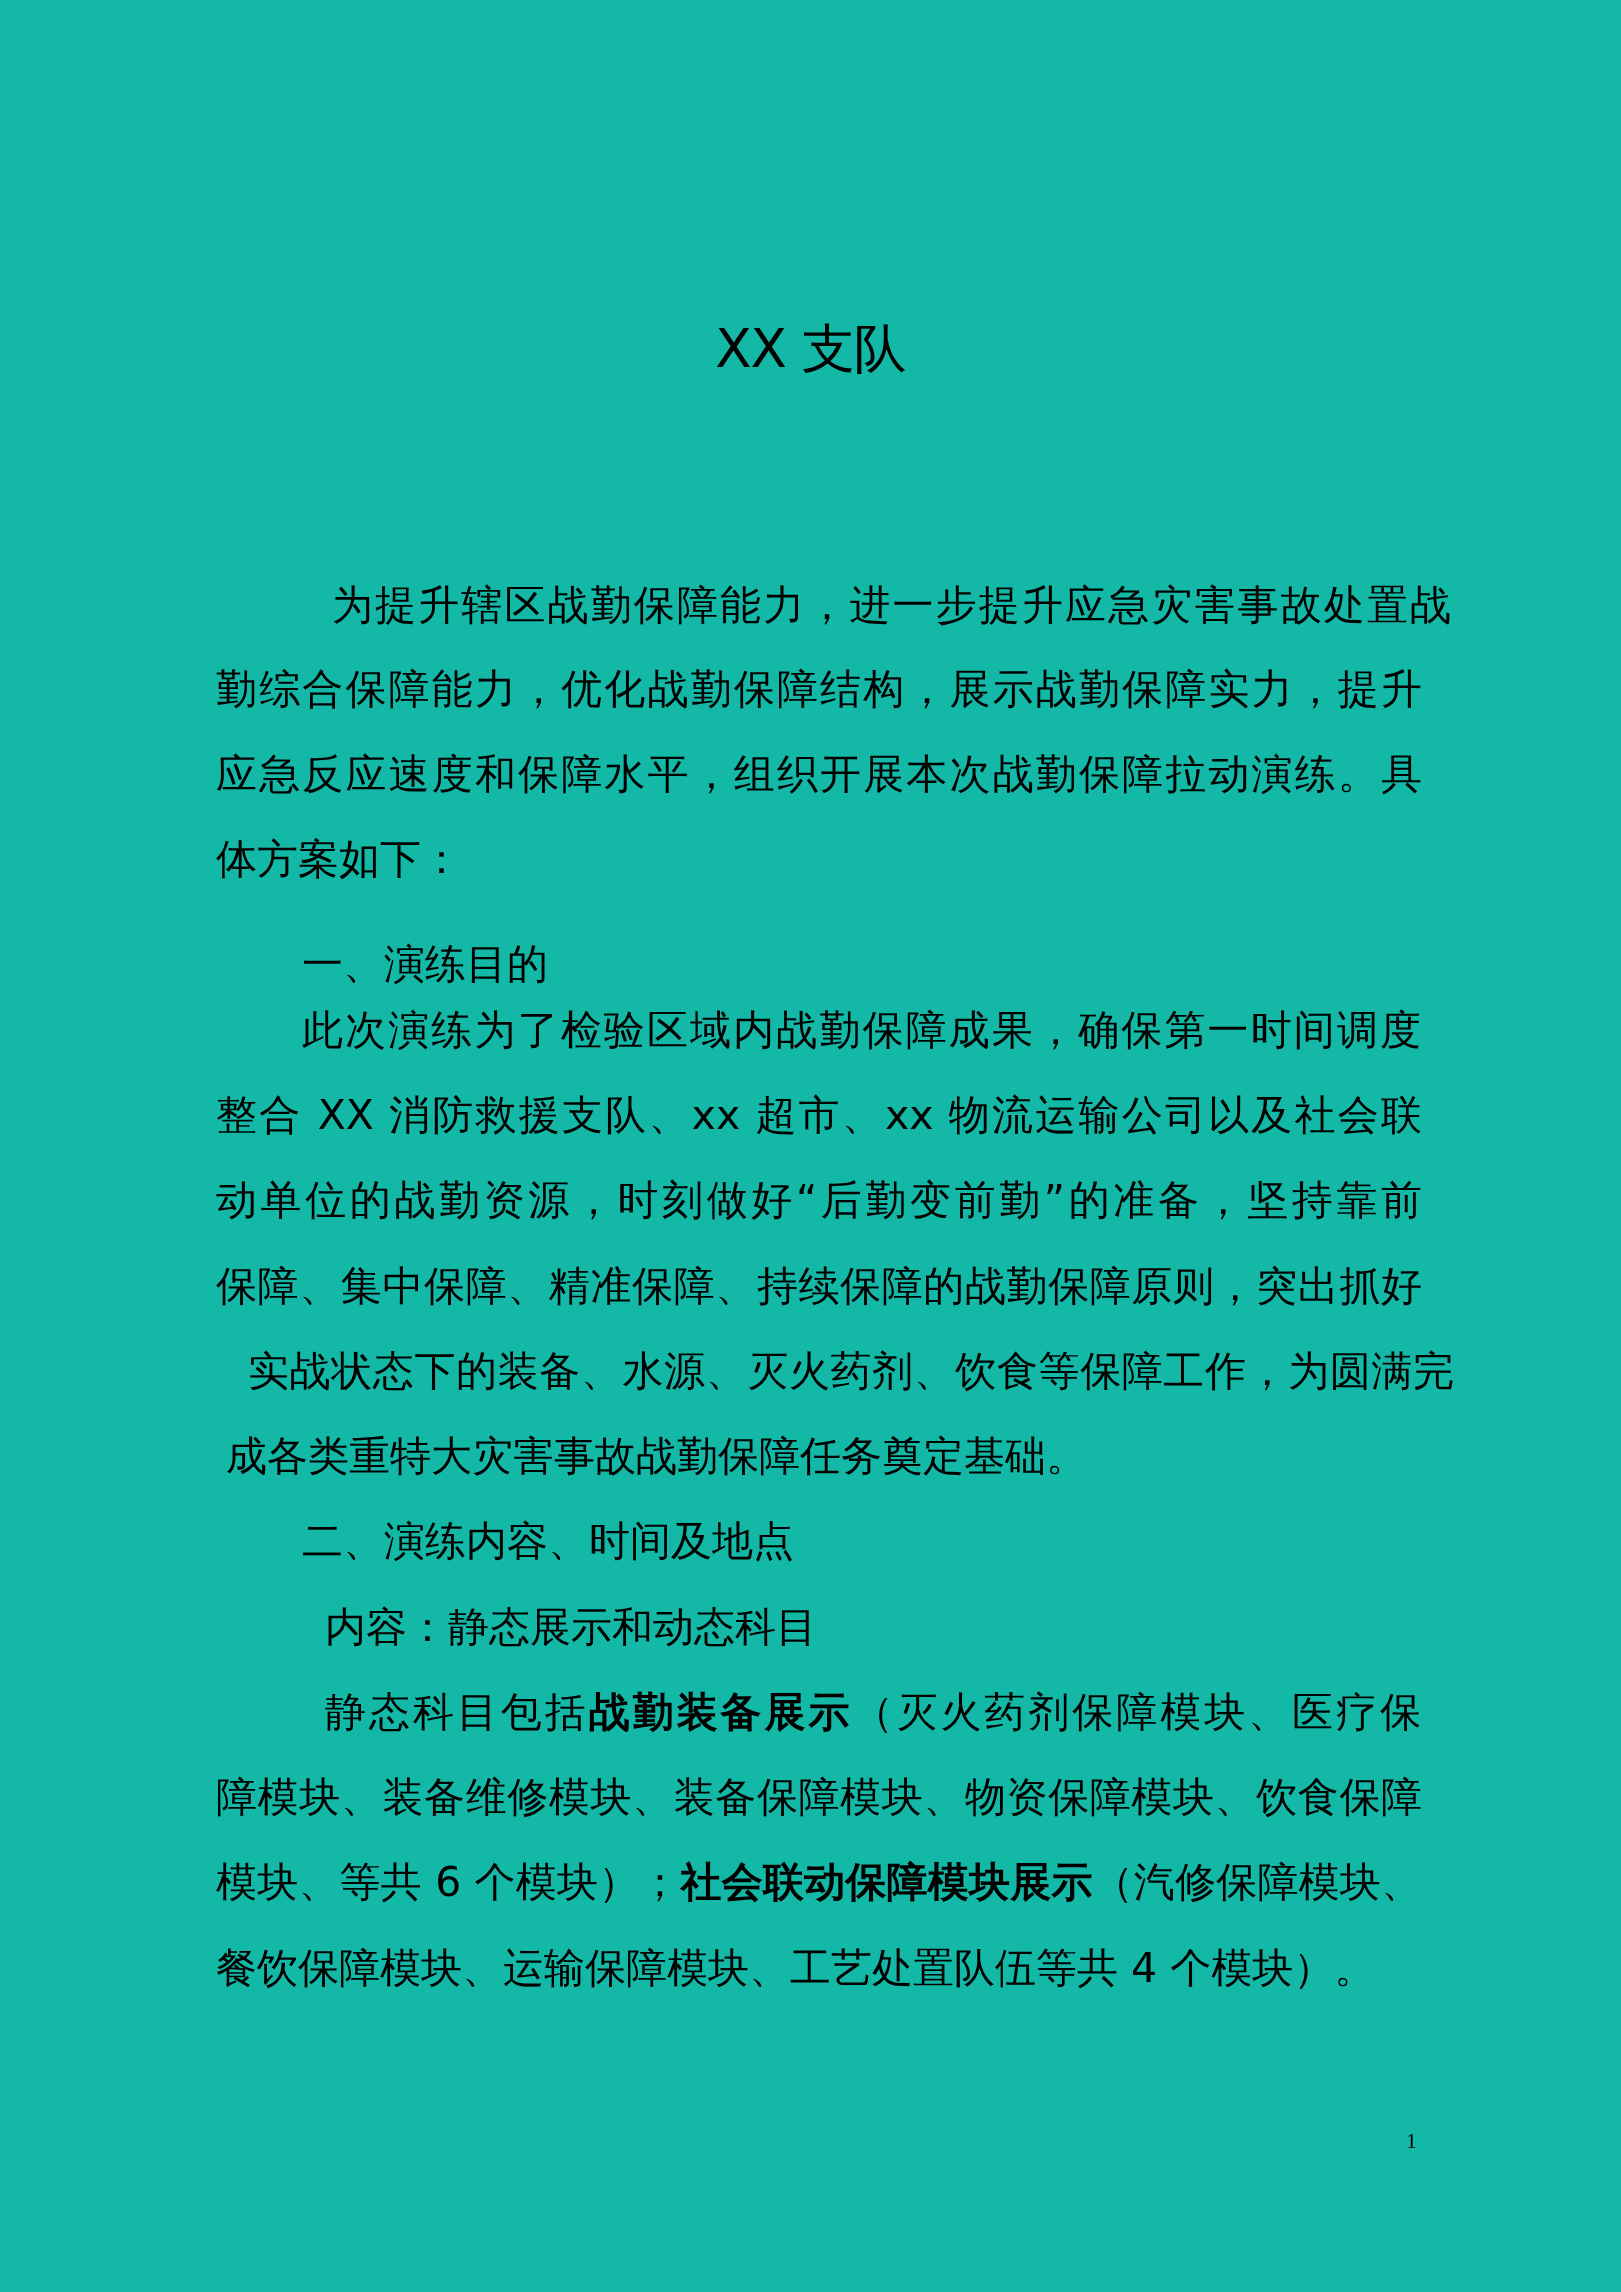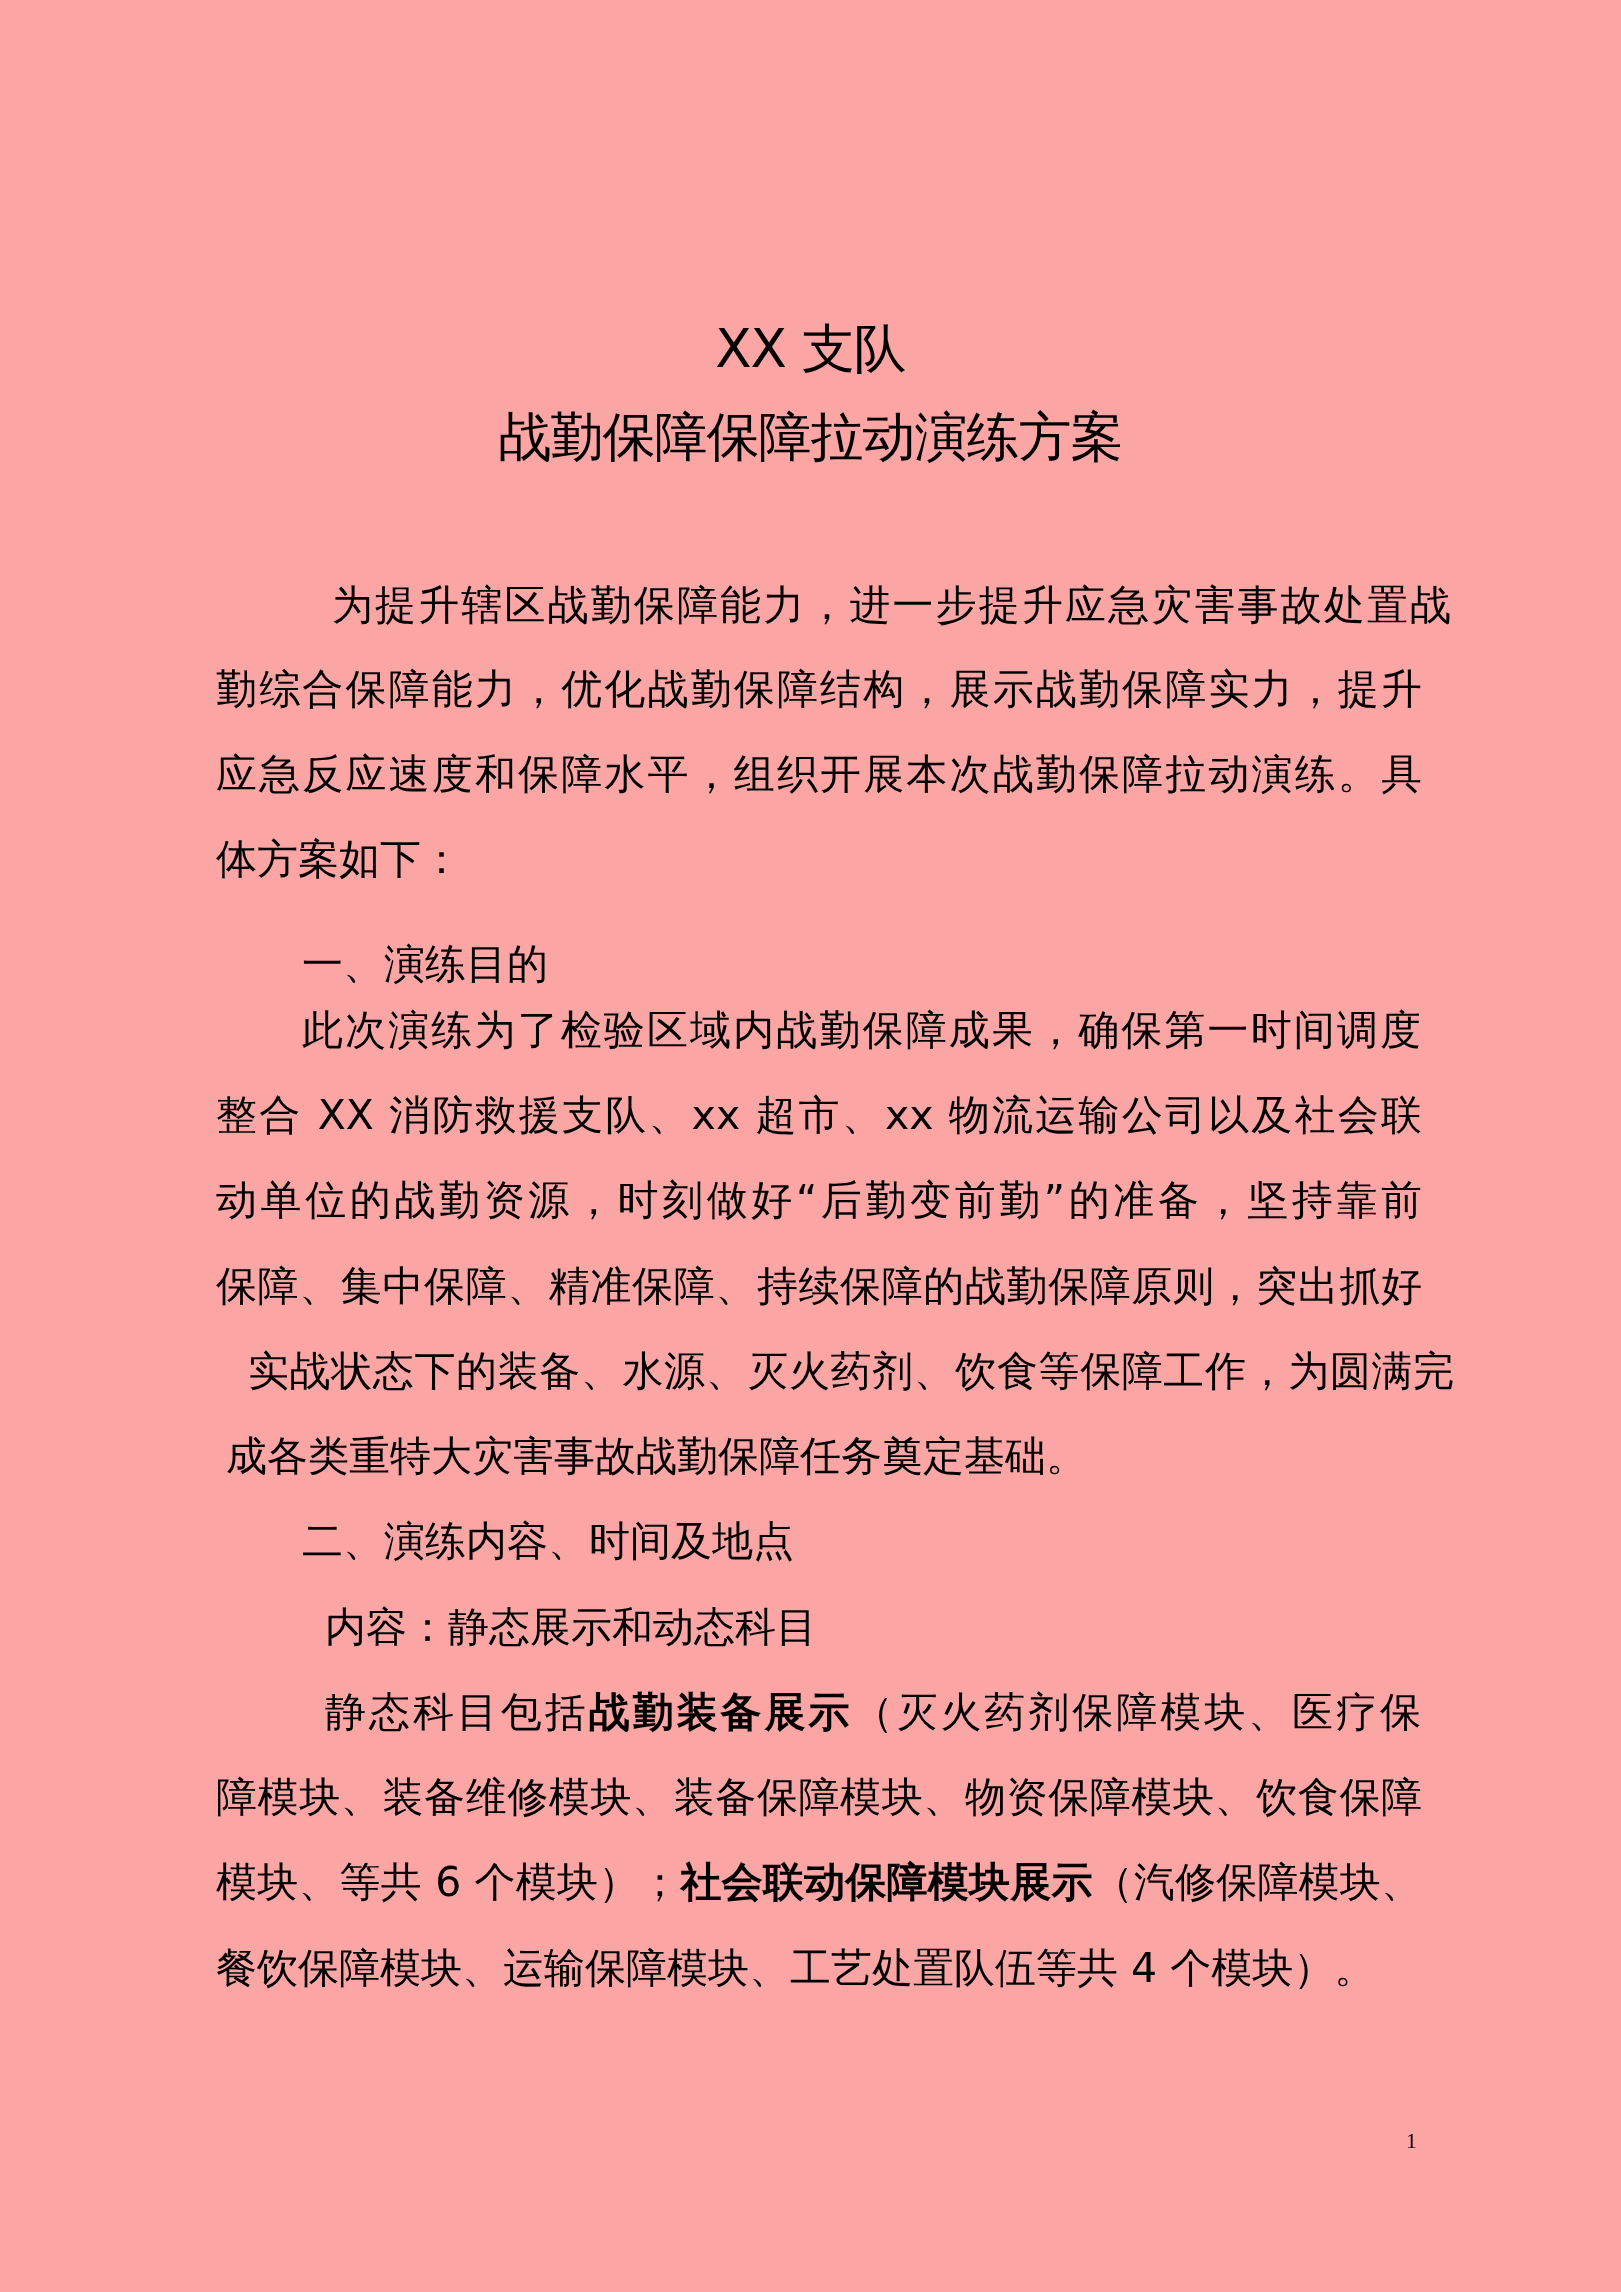--- a/index.html
+++ b/index.html
@@ -1,33 +1,32 @@
 <!DOCTYPE html>
 <html><head>
 <meta charset="utf-8">
 <style>
   html, body { margin: 0; padding: 0; background: #ffffff; }
   body { width: 1621px; height: 2293px; position: relative; overflow: hidden;
          font-family: "DejaVu Sans", "Liberation Sans", sans-serif; color: #000; }
-  .page { position: absolute; left: 0; top: 0; width: 1621px; height: 2293px; background: #fca5a5; }
+  .page { position: absolute; left: 0; top: 0; width: 1621px; height: 2293px; background: #14b8a6; }
   .title { position: absolute; left: 0; width: 1621px; text-align: center; font-size: 53px; line-height: 69px; letter-spacing: -1px; }
   .title1 { top: 314px; }
   .title2 { top: 402px; }
   .line { position: absolute; left: 216px; width: 1206px; font-size: 41px; line-height: 59px; white-space: nowrap;
           text-align: justify; text-align-last: justify; }
   .line.left { text-align: center; text-align-last: left; }
   .b { font-weight: bold; }
   .pageno { position: absolute; left: 1406px; top: 2129px; font-family: "Liberation Serif", serif; font-size: 21.6px; }
 </style>
 </head>
 <body>
 
 <div class="page">
   <div class="title title1">XX 支队</div>
-  <div class="title title2">战勤保障保障拉动演练方案</div>
 
   <div id="lines">
       <div class="line" style="top: 576px; left: 302px; width: 1119px; margin-left: 30px;">为提升辖区战勤保障能力，进一步提升应急灾害事故处置战</div>
       <div class="line" style="top: 660px; left: 216px; width: 1206px;">勤综合保障能力，优化战勤保障结构，展示战勤保障实力，提升</div>
       <div class="line" style="top: 745px; left: 216px; width: 1206px;">应急反应速度和保障水平，组织开展本次战勤保障拉动演练。具</div>
       <div class="line left" style="top: 830px; left: 216px; width: 1206px;">体方案如下：</div>
       <div class="line left" style="top: 915px; left: 302px; width: 1119px; margin-top: 20px;">一、演练目的</div>
       <div class="line" style="top: 1001px; left: 302px; width: 1119px;">此次演练为了检验区域内战勤保障成果，确保第一时间调度</div>
       <div class="line" style="top: 1086px; left: 216px; width: 1206px;">整合 XX 消防救援支队、xx 超市、xx 物流运输公司以及社会联</div>
       <div class="line" style="top: 1171px; left: 216px; width: 1206px;">动单位的战勤资源，时刻做好“后勤变前勤”的准备，坚持靠前</div>

